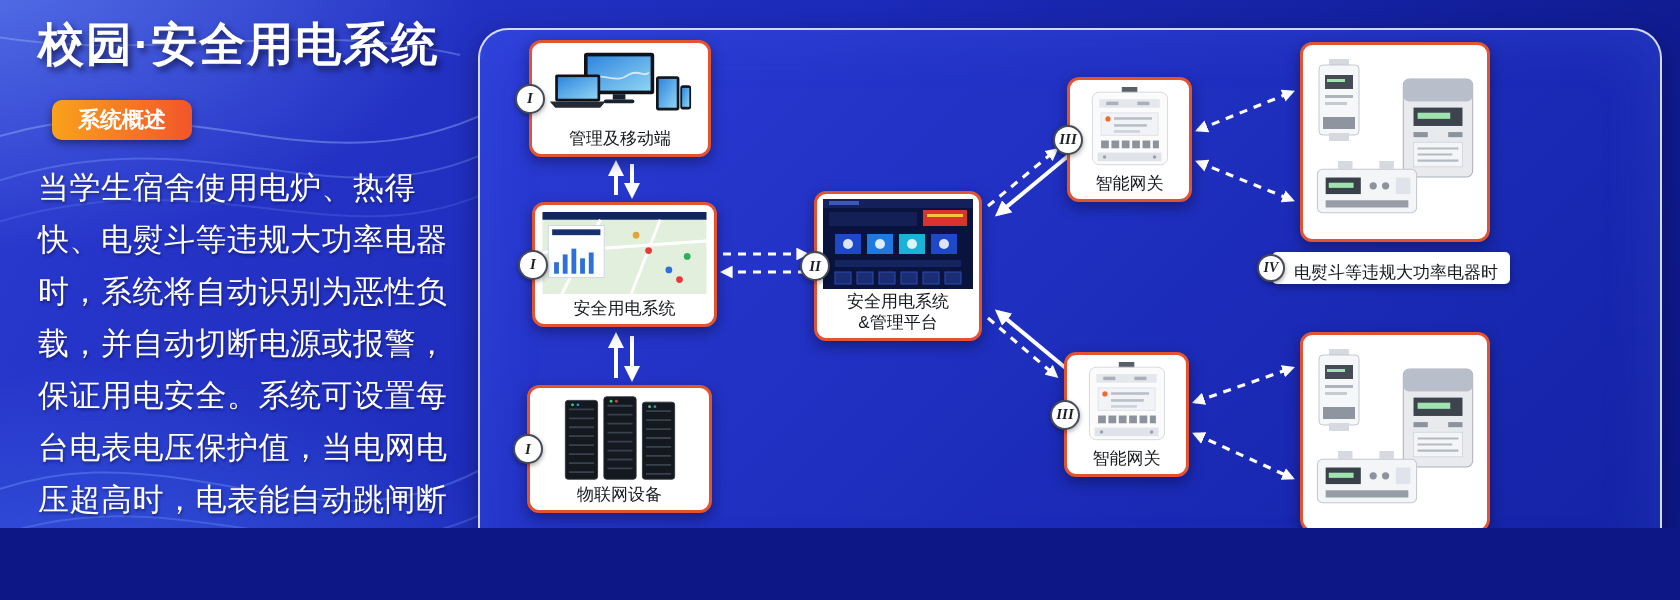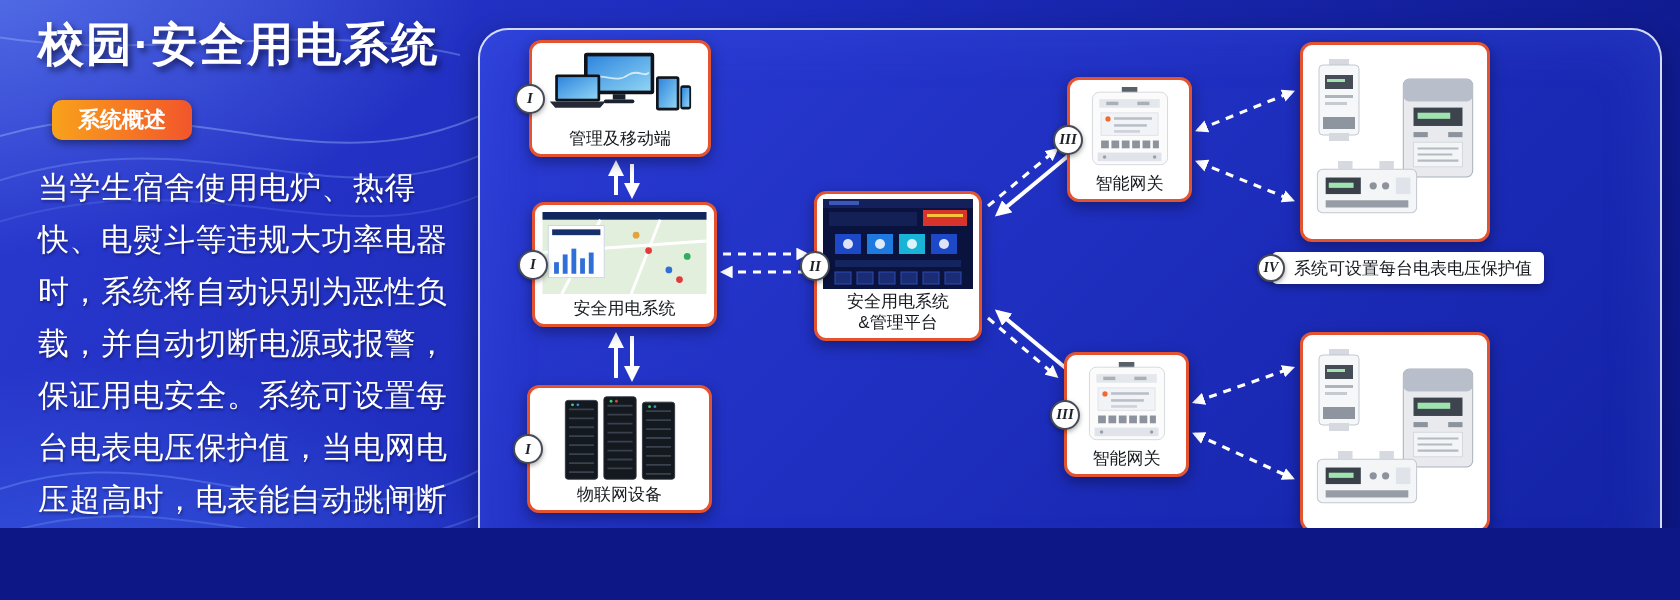--- a/index.html
+++ b/index.html
@@ -35,21 +35,21 @@
     justify-content:flex-end;padding:5px 5px 2px;box-sizing:border-box;}
   .node .art{flex:1;display:flex;align-items:center;justify-content:center;width:100%;overflow:hidden;}
   .nlabel{font-size:17px;color:#15181d;line-height:21px;text-align:center;padding:2px 0 3px;}
   .badge{position:absolute;left:-17px;top:50%;transform:translateY(-50%);width:30px;height:30px;
     border-radius:50%;background:#fff;border:2px solid #464b55;display:flex;align-items:center;
     justify-content:center;font-family:"Liberation Serif",serif;font-style:italic;font-weight:700;
     font-size:15px;color:#1d2026;z-index:3;box-shadow:0 2px 5px rgba(0,0,0,.35);box-sizing:border-box;}
   .meters-box{position:absolute;background:#fff;border:3px solid #e4532f;border-radius:12px;
     box-shadow:0 5px 14px rgba(0,0,15,.38);box-sizing:border-box;}
   .meters-box .m{position:absolute;}
-  .caption{position:absolute;display:flex;align-items:center;background:#fff;border-radius:5px;
+  .caption{position:absolute;display:flex;align-items:flex-end;background:#fff;border-radius:5px;
     height:32px;padding:0 12px 0 22px;font-size:17px;color:#15181d;white-space:nowrap;
     box-shadow:0 3px 9px rgba(0,0,0,.35);}
   .caption .badge{left:-15px;width:28px;height:28px;font-size:14px;}
 </style>
 </head>
 <body>
 
 <div class="stage">
 
   <svg width="0" height="0" style="position:absolute" aria-hidden="true">
@@ -284,21 +284,21 @@
         <circle cx="68" cy="24" r="3.5" fill="#8d939c"></circle>
         <rect x="78" y="16" width="14" height="16" fill="#e0e3e9"></rect>
         <rect x="10" y="38" width="80" height="7" fill="#979da6"></rect>
         <rect x="22" y="0" width="14" height="8" fill="#d6dae0"></rect>
         <rect x="62" y="0" width="14" height="8" fill="#d6dae0"></rect>
       </svg>
     </div>
 
     <div class="caption" style="left:792px;top:222px;">
       <span class="badge">IV</span>
-      <span>系统可设置每台电表电压保护值</span>
+      <span>电熨斗等违规大功率电器时</span>
     </div>
 
     <div class="meters-box" style="left:820px;top:302px;width:190px;height:200px;">
       <svg class="m" style="left:14px;top:14px;" width="44" height="82" viewBox="0 0 44 82">
         <rect x="12" y="0" width="20" height="8" fill="#d6dae0"></rect>
         <rect x="2" y="6" width="40" height="70" rx="4" fill="#f6f7f9" stroke="#c3c8d1"></rect>
         <rect x="8" y="16" width="28" height="14" fill="#454c56"></rect>
         <rect x="10" y="20" width="18" height="3" fill="#9fe3ae"></rect>
         <rect x="8" y="36" width="28" height="3" fill="#aeb4bc"></rect>
         <rect x="8" y="43" width="22" height="3" fill="#c6cbd2"></rect>

